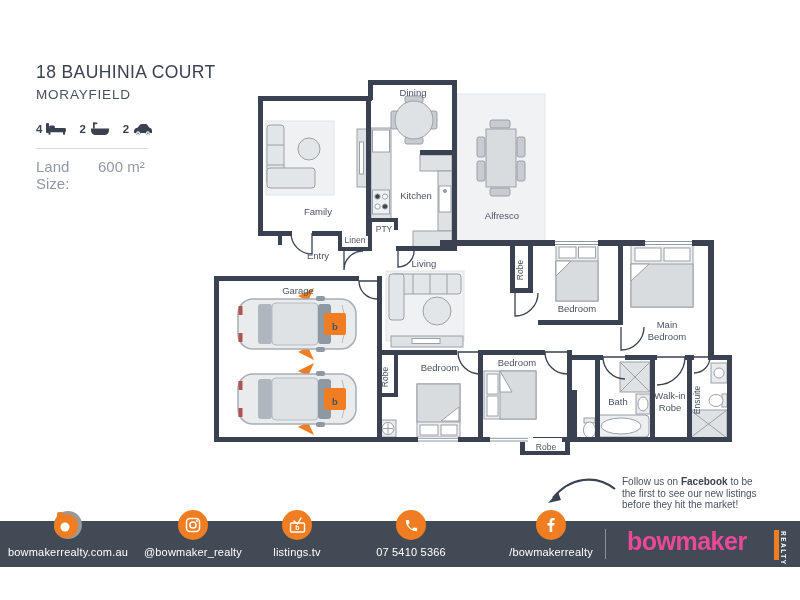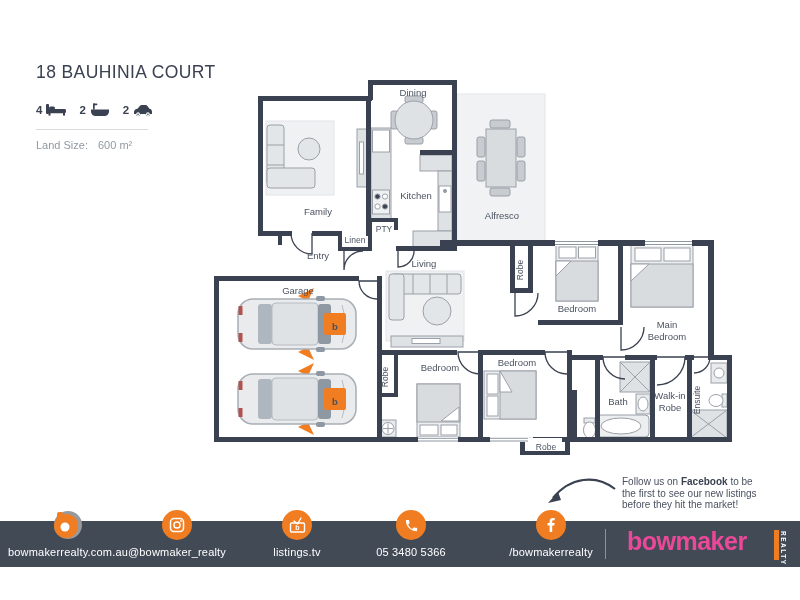--- a/index.html
+++ b/index.html
@@ -10,21 +10,21 @@
   }
   
   .header { position:absolute; left:36px; top:62px; width:200px; }
   .title { font-size:17.5px; font-weight:normal; letter-spacing:.4px; color:#3a4150; }
   .suburb { font-size:13.5px; letter-spacing:.8px; color:#4a5160; margin-top:4px; }
   .stats { display:flex; align-items:center; gap:13px; margin-top:20px; color:#3a4150; }
   .stat { display:flex; align-items:center; gap:4px; }
   .stat .num { font-size:11.5px; font-weight:bold; }
   .stat svg { display:block; }
   .divider { width:112px; height:1px; background:#d9dbde; margin-top:12px; }
-  .landsize { margin-top:9px; font-size:11px; color:#9299a3; display:flex; }
+  .landsize { margin-top:9px; font-size:15px; color:#9299a3; display:flex; }
   .landsize .lbl { width:62px; }
   
   .plan { position:absolute; left:0; top:0; width:800px; height:600px; }
   .plan text { font-family:"Liberation Sans", sans-serif; font-size:9.5px; fill:#4b5260; }
   .plan text.sm { font-size:8.5px; }
   
   .promo { position:absolute; left:622px; top:476px; width:172px;
            font-size:10px; line-height:11.5px; color:#4a5160; }
   .promo b { color:#3a4150; }
   
@@ -40,20 +40,21 @@
   .brand-sub { position:absolute; left:780px; top:531px; color:#fff; font-size:6.5px; font-weight:bold;
                letter-spacing:1.5px; writing-mode:vertical-rl; }
 </style>
 </head>
 <body>
 
 <div class="page">
 
   <div class="header">
     <div class="title">18 BAUHINIA COURT</div>
+    <div class="suburb">MORAYFIELD</div>
     <div class="stats">
       <div class="stat">
         <span class="num">4</span>
         <svg width="20" height="14" viewBox="0 0 20 14">
           <g fill="#3a4150">
             <rect x="0" y="1" width="3" height="10" rx="1"></rect>
             <rect x="3" y="3.5" width="6" height="3" rx="1.5"></rect>
             <rect x="2" y="6" width="18" height="4.2" rx="1.4"></rect>
             <rect x="2.5" y="10" width="2" height="2.6"></rect>
             <rect x="17" y="10" width="2" height="2.6"></rect>
@@ -359,21 +360,21 @@
       <svg width="30" height="30" viewBox="0 0 30 30">
         <circle cx="15" cy="15" r="14" fill="#97999c"></circle>
         <circle cx="13" cy="16" r="12" fill="#f07d22"></circle>
         <rect x="4" y="2" width="6" height="14" rx="2" fill="#f07d22"></rect>
         <circle cx="12" cy="17" r="4.5" fill="#fff"></circle>
       </svg>
     </div>
     <div class="footer-label">bowmakerrealty.com.au</div>
   </div>
 
-  <div class="footer-item" style="left:97px;">
+  <div class="footer-item" style="left:113px;">
     <div class="icon-circle">
       <svg width="16" height="16" viewBox="0 0 16 16" fill="none" stroke="#fff" stroke-width="1.5">
         <rect x="1.5" y="1.5" width="13" height="13" rx="3.5"></rect>
         <circle cx="8" cy="8" r="3.1"></circle>
         <circle cx="12" cy="4" r="0.9" fill="#fff" stroke="none"></circle>
       </svg>
     </div>
     <div class="footer-label">@bowmaker_realty</div>
   </div>
 
@@ -387,21 +388,21 @@
     </div>
     <div class="footer-label">listings.tv</div>
   </div>
 
   <div class="footer-item" style="left:331px;">
     <div class="icon-circle">
       <svg width="15" height="15" viewBox="0 0 24 24" fill="#fff">
         <path d="M6.6 10.8c1.5 2.9 3.8 5.2 6.7 6.7l2.2-2.2c.3-.3.7-.4 1-.2 1.1.4 2.3.6 3.5.6.6 0 1 .4 1 1V20c0 .6-.4 1-1 1C10.6 21 3 13.4 3 4c0-.6.4-1 1-1h3.3c.6 0 1 .4 1 1 0 1.2.2 2.4.6 3.5.1.3 0 .7-.2 1l-2.1 2.3z"></path>
       </svg>
     </div>
-    <div class="footer-label">05 3480 5366</div>
+    <div class="footer-label">07 5410 5366</div>
   </div>
 
   <div class="footer-item" style="left:471px;">
     <div class="icon-circle">
       <svg width="16" height="16" viewBox="0 0 16 16">
         <path d="M9.2 15 V8.6 h2.1 l.35-2.5 H9.2 V4.6 c0-.75.3-1.3 1.35-1.3 h1.15 V1.1 C11.5 1.05 10.7 1 9.9 1 7.9 1 6.6 2.2 6.6 4.3 v1.8 H4.5 v2.5 h2.1 V15 z" fill="#fff"></path>
       </svg>
     </div>
     <div class="footer-label">/bowmakerrealty</div>
   </div>

